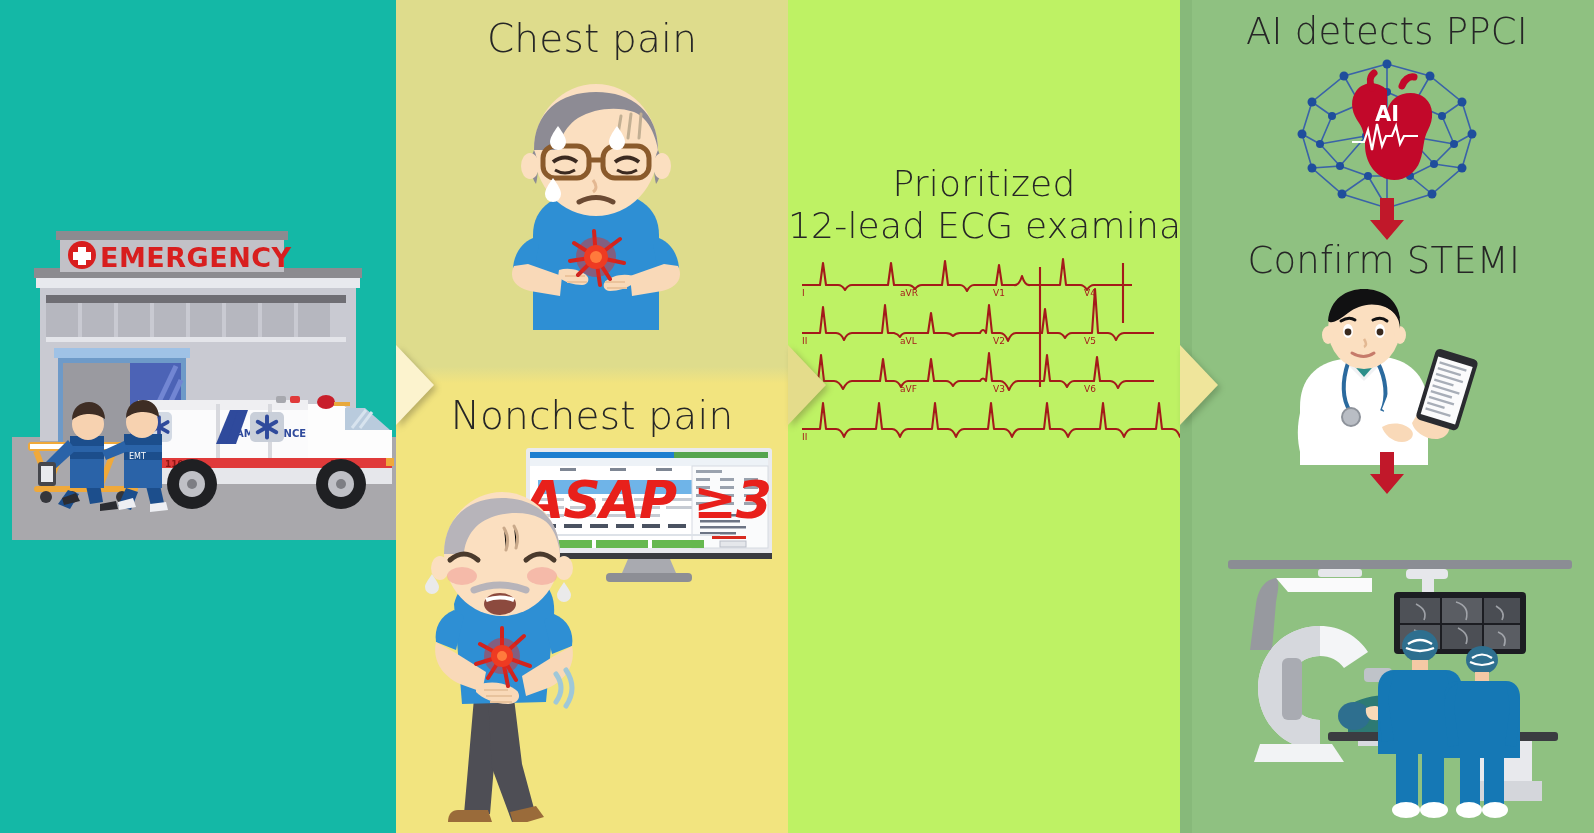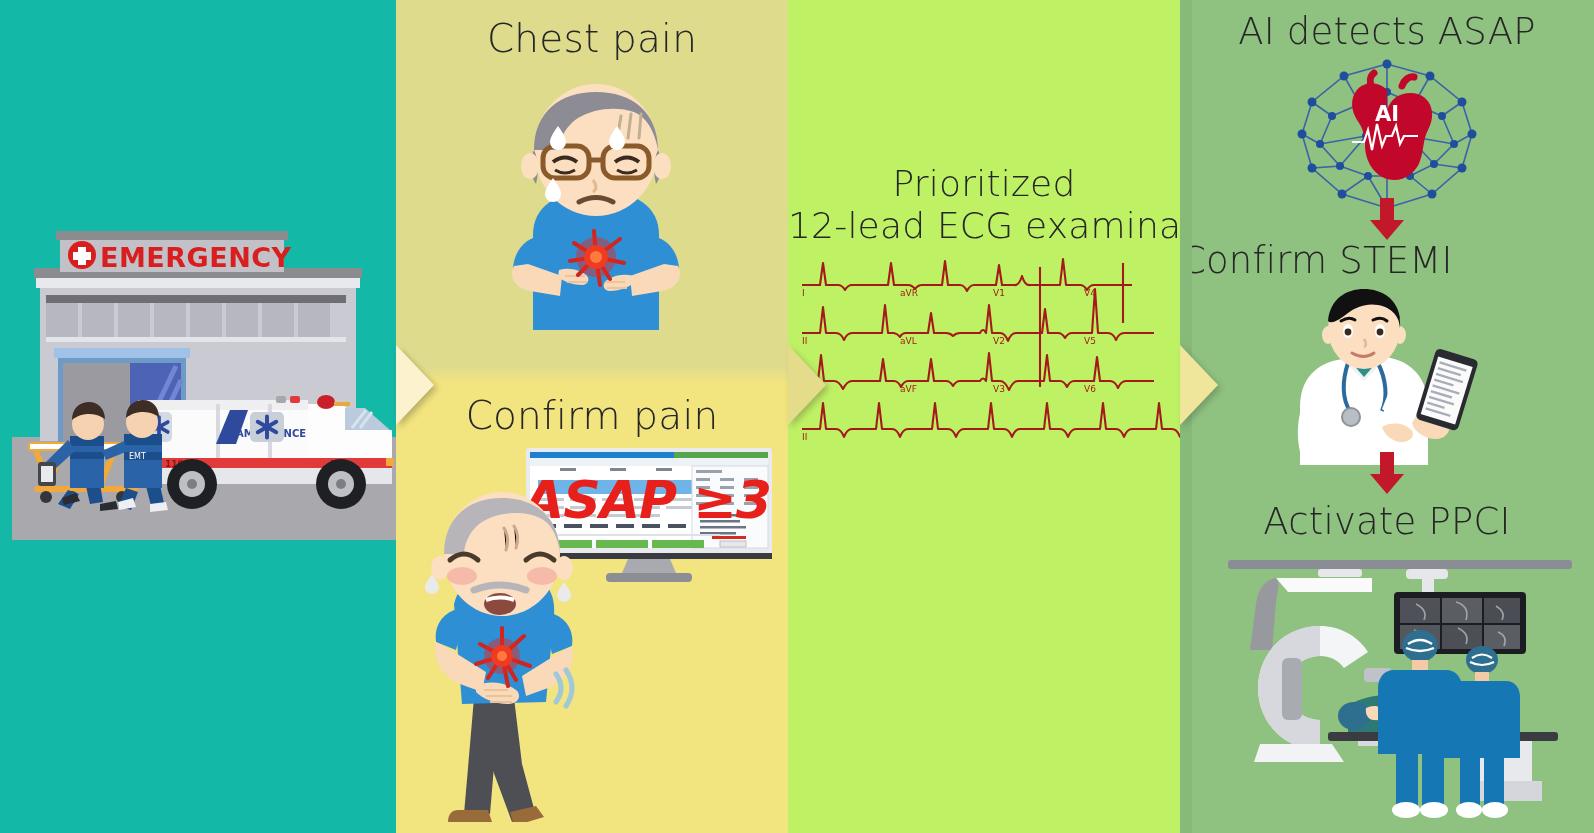--- a/index.html
+++ b/index.html
@@ -38,21 +38,21 @@
   #chevron-3 .tri{left:0;top:0;border-left:38px solid #EFE59B;}
 
   
   .cap{position:absolute;color:#262626;font-weight:300;letter-spacing:.2px;
        font-family:"DejaVu Sans",sans-serif;white-space:nowrap;}
   #cap-chest{left:0;width:392px;top:16px;text-align:center;font-size:39px;}
   #cap-nonchest{left:0;width:392px;top:393px;text-align:center;font-size:39px;}
   #cap-ecg-l1{left:0;width:392px;top:163px;text-align:center;font-size:36px;}
   #cap-ecg-l2{left:0;width:392px;top:205px;text-align:center;font-size:36px;}
   #cap-ai{left:0;width:414px;top:10px;text-align:center;font-size:37px;}
-  #cap-confirm{left:0;width:340px;top:239px;text-align:left;font-size:37px;}
+  #cap-confirm{left:0;width:340px;top:239px;text-align:right;font-size:37px;}
   #cap-ppci{left:0;width:414px;top:500px;text-align:center;font-size:37px;}
 
   .abs{position:absolute;}
 </style>
 </head>
 <body>
 
 <div id="stage">
 
   <div class="panel" id="panel-1">
@@ -254,21 +254,21 @@
       <g>
         <g stroke="#D0241E" stroke-width="4" stroke-linecap="round" fill="none">
           <path d="M115 177l-22-14M115 177l-26 4M115 177l-18 18M115 177l24-18M115 177l28 6M115 177l14 22M115 177l-2-26M115 177l4 28"></path>
         </g>
         <circle cx="115" cy="177" r="20" fill="#E8261B" opacity=".45"></circle>
         <circle cx="115" cy="177" r="12" fill="#EE3B22"></circle>
         <circle cx="115" cy="177" r="6" fill="#FF7A3C"></circle>
       </g>
     </svg>
 
-    <div class="cap" id="cap-nonchest">Confirm pain</div>
+    <div class="cap" id="cap-nonchest">Nonchest pain</div>
 
     <svg class="abs" style="left:128px;top:448px" width="250" height="140" viewBox="0 0 250 140">
 
       <rect x="2" y="0" width="246" height="108" rx="3" fill="#E9EAEE"></rect>
       <rect x="6" y="4" width="238" height="96" fill="#FFFFFF"></rect>
 
       <rect x="6" y="4" width="238" height="6" fill="#1E7FD0"></rect>
       <rect x="150" y="4" width="94" height="6" fill="#56A54F"></rect>
       <rect x="6" y="10" width="238" height="8" fill="#EDF2F7"></rect>
 
@@ -469,21 +469,21 @@
         <text x="193" y="137">V3</text>
         <text x="284" y="137">V6</text>
 
         <text x="2" y="185">II</text>
       </g>
     </svg>
   </div>
 
   <div class="panel" id="panel-4">
 
-    <div class="cap" id="cap-ai">AI detects ASAP</div>
+    <div class="cap" id="cap-ai">AI detects PPCI</div>
 
     <svg class="abs" style="left:102px;top:58px" width="210" height="155" viewBox="0 0 210 155">
       <g stroke="#3A63A8" stroke-width="1.6" fill="none">
         <path d="M105 6 L62 18 L30 44 L20 76 L30 110 L60 136 L105 150 L150 136 L180 110 L190 76 L180 44 L148 18 Z"></path>
         <path d="M62 18 L78 46 L50 58 L30 44M78 46 L105 34 L105 6M105 34 L132 46 L148 18
                  M132 46 L160 58 L180 44M50 58 L38 86 L20 76M50 58 L78 46M38 86 L58 108 L30 110
                  M58 108 L86 118 L60 136M86 118 L105 150M86 118 L128 118 L150 136
                  M128 118 L152 106 L180 110M152 106 L172 86 L190 76M172 86 L160 58
                  M78 46 L84 78M132 46 L126 78M84 78 L126 78M38 86 L84 78M172 86 L126 78
                  M58 108 L84 78M152 106 L126 78M105 34 L105 60M105 150 L105 120"></path>
@@ -578,21 +578,20 @@
       <path d="M63 36q8-5 14-1M95 35q8-4 14 1" stroke="#111112" stroke-width="3" fill="none" stroke-linecap="round"></path>
 
       <path d="M86 54q4 6 0 8" stroke="#E3B892" stroke-width="2.6" fill="none"></path>
       <path d="M74 68q12 7 22 0" stroke="#C67B6A" stroke-width="3" fill="none" stroke-linecap="round"></path>
     </svg>
 
     <svg class="abs" style="left:188px;top:452px" width="38" height="42" viewBox="0 0 38 42">
       <path d="M12 0h14v22h10L19 42 2 22h10z" fill="#C1182A"></path>
     </svg>
 
-    <div class="cap" id="cap-ppci">Activate PPCI</div>
 
     <svg class="abs" style="left:28px;top:548px" width="386" height="280" viewBox="0 0 386 280">
 
       <rect x="20" y="12" width="344" height="9" rx="3" fill="#8B8D94"></rect>
       <rect x="110" y="21" width="44" height="8" rx="3" fill="#E6E7EB"></rect>
       <rect x="198" y="21" width="42" height="10" rx="4" fill="#E6E7EB"></rect>
       <rect x="214" y="31" width="12" height="22" fill="#E6E7EB"></rect>
 
       <path d="M68 30h96v14H80z" fill="#FAFAFB"></path>
       <path d="M68 30c-12 2-18 12-20 26l-6 46h22l4-48c2-12 4-20 0-24z" fill="#97999F"></path>

